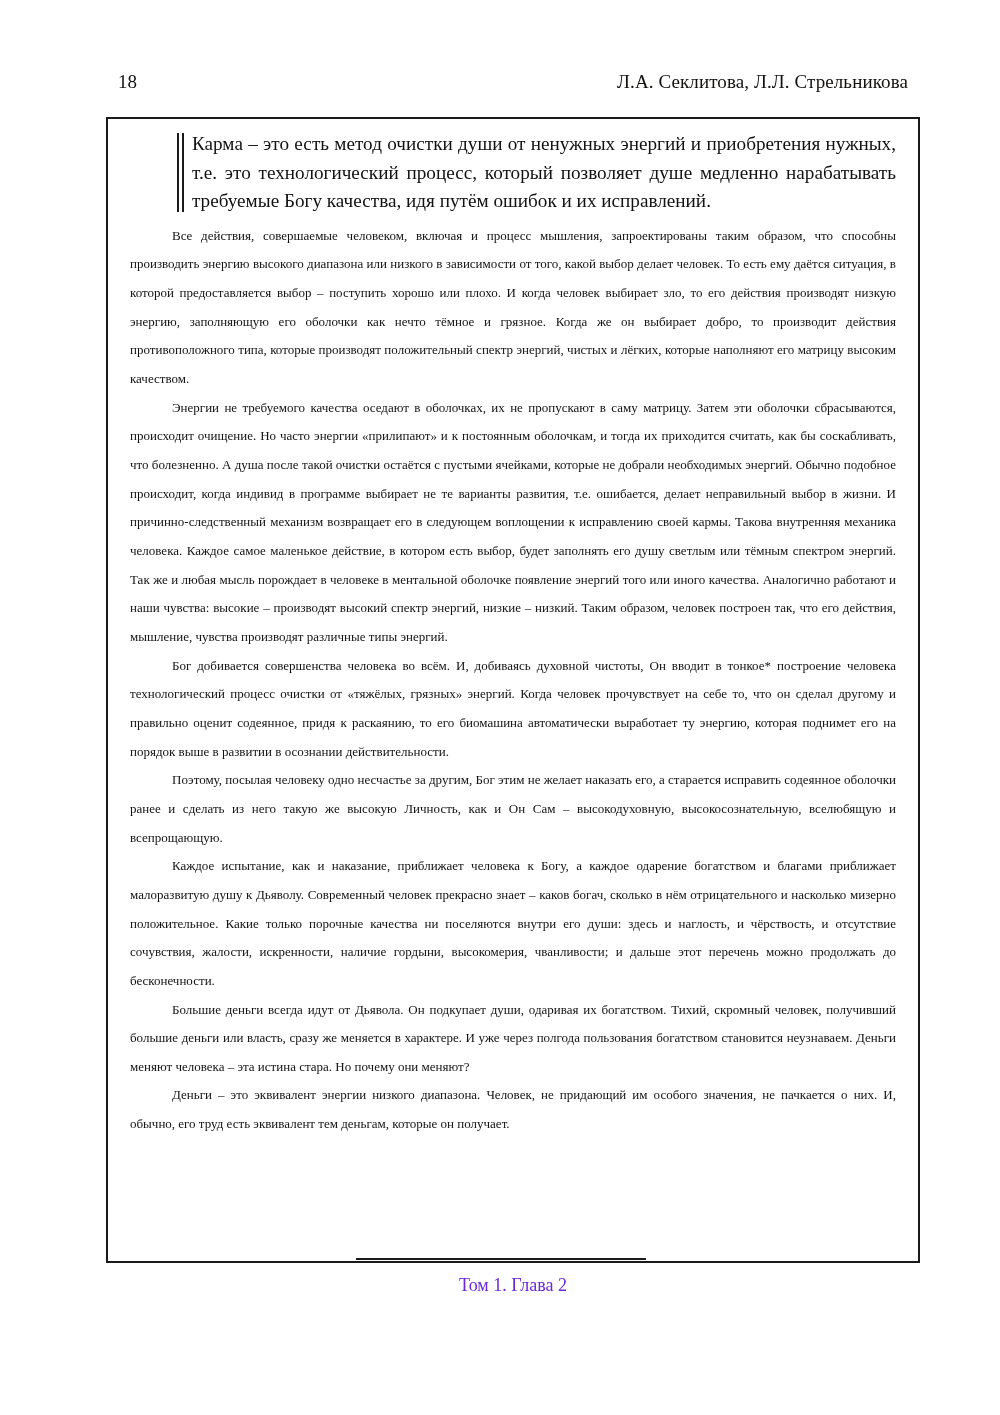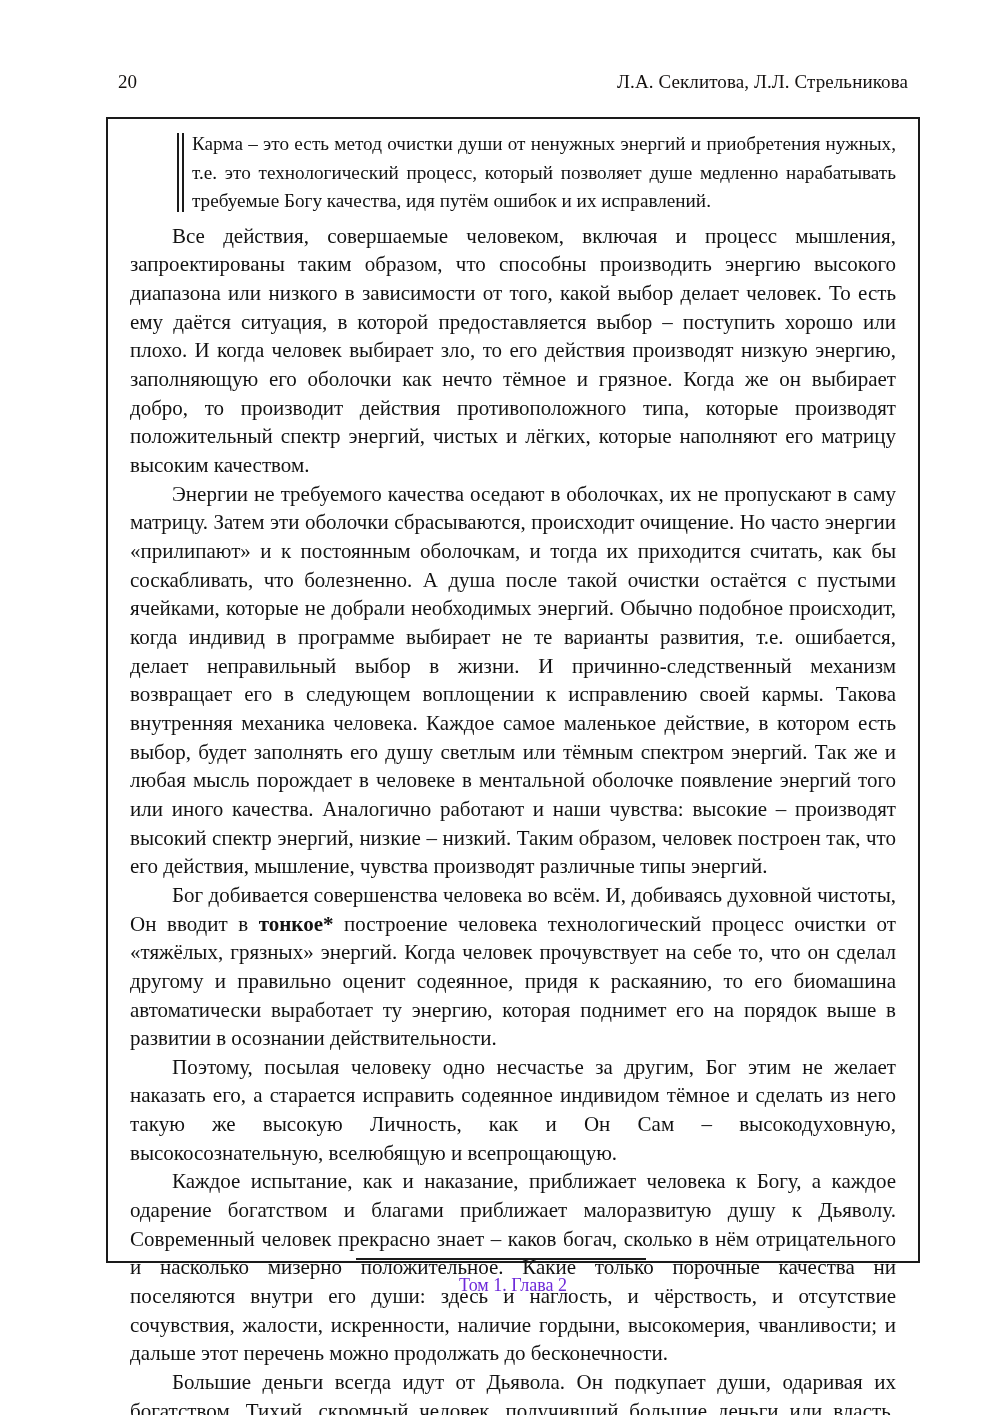--- a/index.html
+++ b/index.html
@@ -101,30 +101,30 @@
     width: 2px;
     background: #1a1a1a;
   }
 
   
   .body-text {
     margin-top: 6px;
   }
   .para {
     margin: 0;
-    font-size: 21px;
+    font-size: 13px;
     line-height: 28.65px;
     text-align: justify;
     text-justify: inter-word;
     text-indent: 42px;
     hyphens: manual;
     -webkit-hyphens: manual;
   }
   .para b {
-    font-weight: bold;
+    font-weight: normal;
   }
 
   
   .footer-rule {
     position: absolute;
     left: 356px;
     top: 1258px;
     width: 290px;
     height: 2px;
     background: #1a1a1a;
@@ -139,35 +139,35 @@
     line-height: 26px;
     color: #6d28d9;
   }
 </style>
 </head>
 <body>
 
 <div class="page">
 
   <div class="running-head">
-    <span class="folio">20</span>
+    <span class="folio">18</span>
     <span class="authors">Л.А. Секлитова, Л.Л. Стрельникова</span>
   </div>
 
   <div class="frame"></div>
 
   <div class="frame-inner">
 
     <div class="epigraph">Карма – это есть метод очистки души от ненужных энергий и приобретения нужных, т.е. это технологический процесс, который позволяет душе медленно нарабатывать требуемые Богу качества, идя путём ошибок и их исправлений.</div>
 
     <div class="body-text">
       <p class="para">Все действия, совершаемые человеком, включая и процесс мышления, запроектированы таким образом, что способны производить энергию высокого диапазона или низкого в зависимости от того, какой выбор делает человек. То есть ему даётся ситуация, в которой предоставляется выбор – поступить хорошо или плохо. И когда человек выбирает зло, то его действия производят низкую энергию, заполняющую его оболочки как нечто тёмное и грязное. Когда же он выбирает добро, то производит действия противоположного типа, которые производят положительный спектр энергий, чистых и лёгких, которые наполняют его матрицу высоким качеством.</p>
       <p class="para">Энергии не требуемого качества оседают в оболочках, их не пропускают в саму матрицу. Затем эти оболочки сбрасываются, происходит очищение. Но часто энергии «прилипают» и к постоянным оболочкам, и тогда их приходится считать, как бы соскабливать, что болезненно. А душа после такой очистки остаётся с пустыми ячейками, которые не добрали необходимых энергий. Обычно подобное происходит, когда индивид в программе выбирает не те варианты развития, т.е. ошибается, делает неправильный выбор в жизни. И причинно-следственный механизм возвращает его в следующем воплощении к исправлению своей кармы. Такова внутренняя механика человека. Каждое самое маленькое действие, в котором есть выбор, будет заполнять его душу светлым или тёмным спектром энергий. Так же и любая мысль порождает в человеке в ментальной оболочке появление энергий того или иного качества. Аналогично работают и наши чувства: высокие – производят высокий спектр энергий, низкие – низкий. Таким образом, человек построен так, что его действия, мышление, чувства производят различные типы энергий.</p>
       <p class="para"><span>Бог добивается совершенства человека во всём. И, добиваясь духовной чистоты, Он вводит в </span><b>тонкое*</b><span> построение человека технологический процесс очистки от «тяжёлых, грязных» энергий. Когда человек прочувствует на себе то, что он сделал другому и правильно оценит содеянное, придя к раскаянию, то его биомашина автоматически выработает ту энергию, которая поднимет его на порядок выше в развитии в осознании действительности.</span></p>
-      <p class="para">Поэтому, посылая человеку одно несчастье за другим, Бог этим не желает наказать его, а старается исправить содеянное индивидом тёмное и сделать из него такую же высокую Личность, как и Он Сам – высокодуховную, высокосознательную, вселюбящую и всепрощающую.</p>
+      <p class="para">Поэтому, посылая человеку одно несчастье за другим, Бог этим не желает наказать его, а старается исправить содеянное оболочки ранее и сделать из него такую же высокую Личность, как и Он Сам – высокодуховную, высокосознательную, вселюбящую и всепрощающую.</p>
       <p class="para">Каждое испытание, как и наказание, приближает человека к Богу, а каждое одарение богатством и благами приближает малоразвитую душу к Дьяволу. Современный человек прекрасно знает – каков богач, сколько в нём отрицательного и насколько мизерно положительное. Какие только порочные качества ни поселяются внутри его души: здесь и наглость, и чёрствость, и отсутствие сочувствия, жалости, искренности, наличие гордыни, высокомерия, чванливости; и дальше этот перечень можно продолжать до бесконечности.</p>
       <p class="para">Большие деньги всегда идут от Дьявола. Он подкупает души, одаривая их богатством. Тихий, скромный человек, получивший большие деньги или власть, сразу же меняется в характере. И уже через полгода пользования богатством становится неузнаваем. Деньги меняют человека – эта истина стара. Но почему они меняют?</p>
       <p class="para">Деньги – это эквивалент энергии низкого диапазона. Человек, не придающий им особого значения, не пачкается о них. И, обычно, его труд есть эквивалент тем деньгам, которые он получает.</p>
 
     </div>
 
   </div>
 
   <div class="footer-rule"></div>
   <div class="footer-text">Том 1. Глава 2</div>

